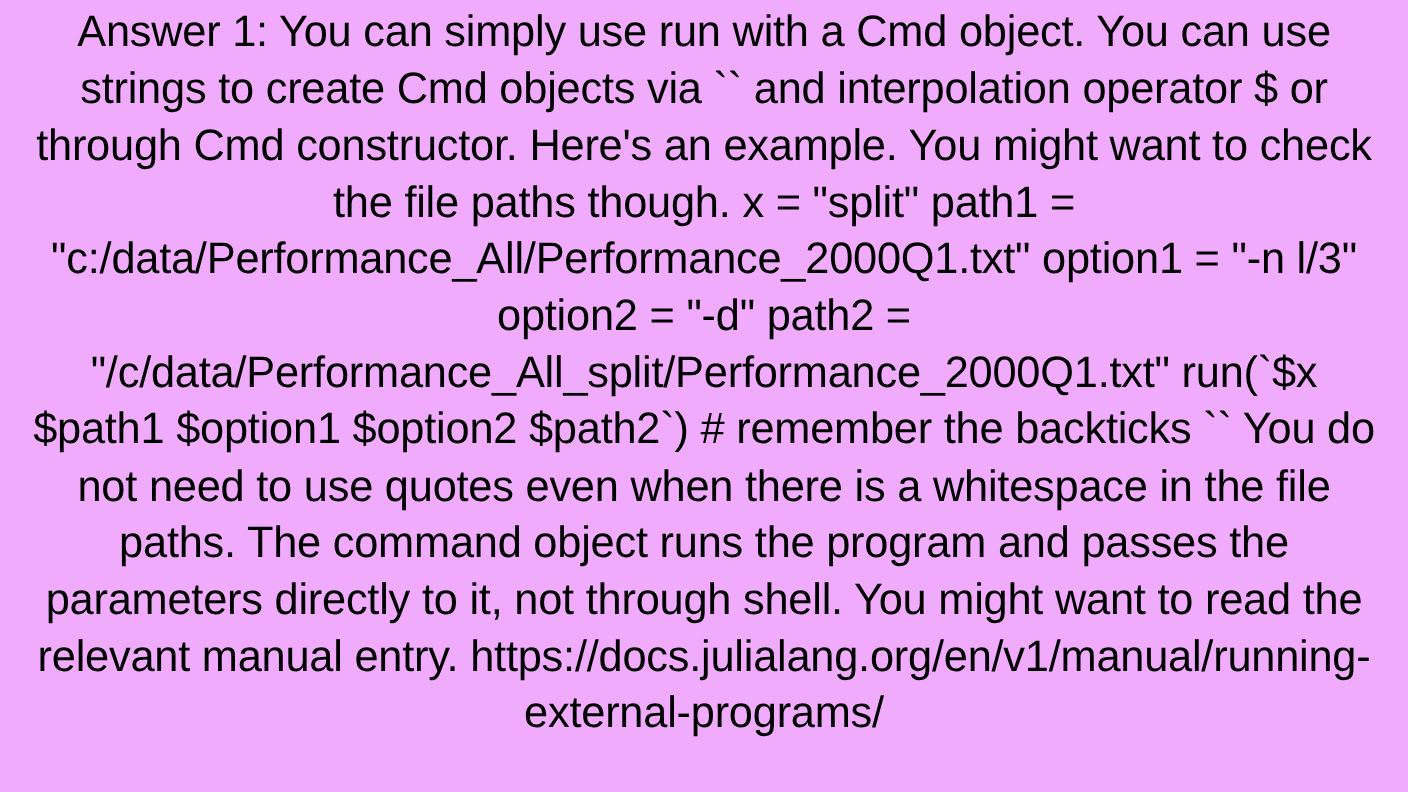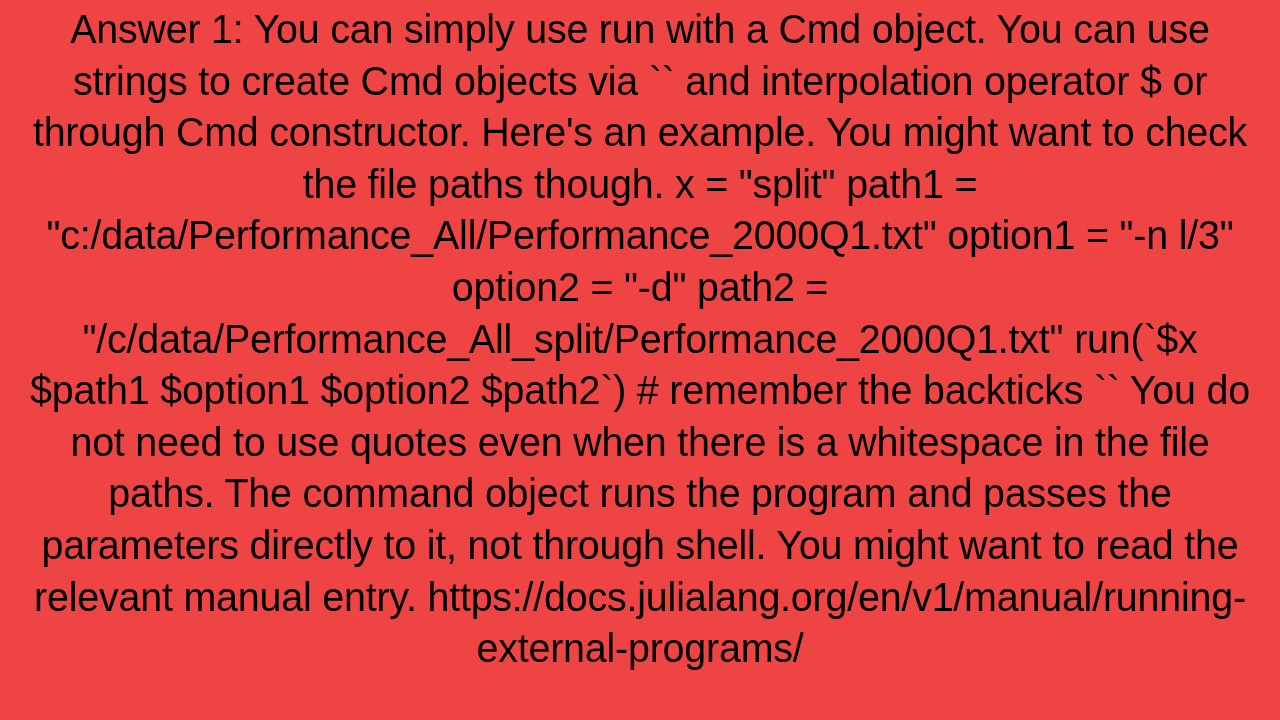--- a/index.html
+++ b/index.html
@@ -10,21 +10,21 @@
   }
   body {
     width: 1280px;
     height: 720px;
     overflow: hidden;
     font-family: "Liberation Sans", "DejaVu Sans", sans-serif;
   }
   #answer-page {
     width: 1280px;
     height: 720px;
-    background: #ef4444;
+    background: #f0abfc;
     box-sizing: border-box;
     padding: 4px 16px 0 16px;
     display: block;
   }
   #answer-body {
     color: #000000;
     font-family: "Liberation Sans", "DejaVu Sans", sans-serif;
     font-size: 40px;
     line-height: 51.6px;
     text-align: center;

